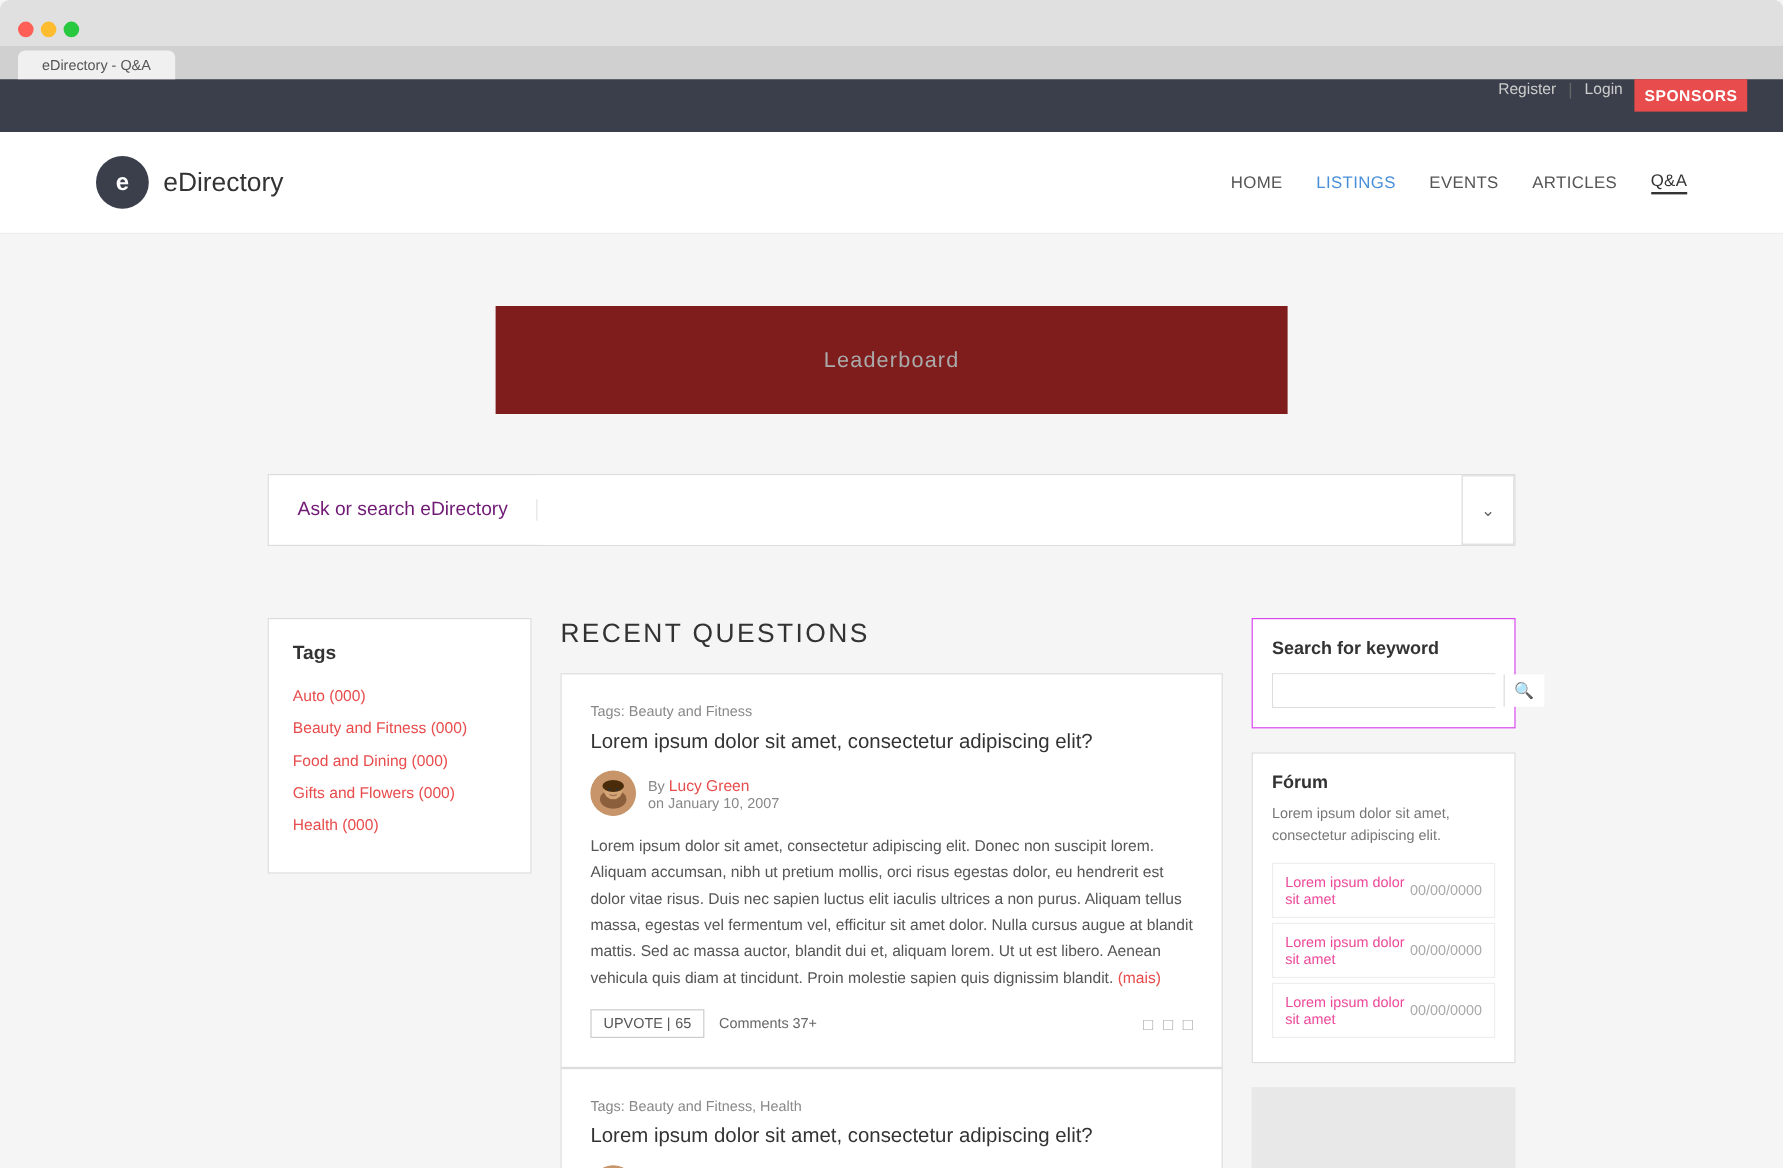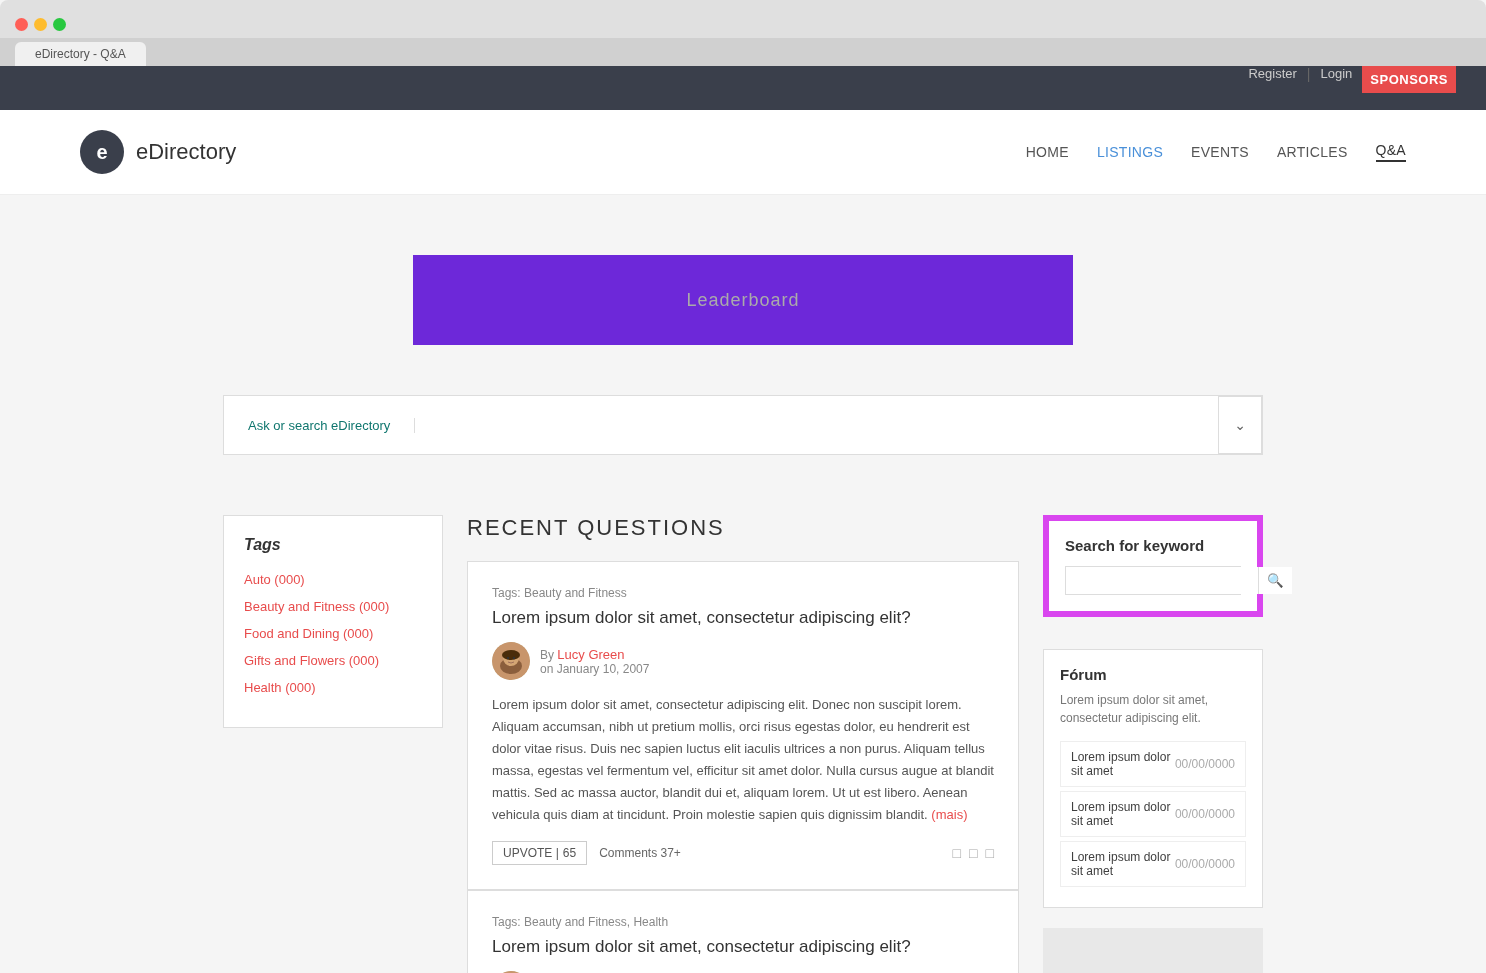--- a/index.html
+++ b/index.html
@@ -106,21 +106,21 @@
     }
     .nav-item.active {
       color: #333;
       border-bottom: 2px solid #333;
       padding-bottom: 2px;
     }
     .nav-item.highlight { color: #4a90d9; }
 
     
     .leaderboard-banner {
-      background: #6d28d9;
+      background: #7f1d1d;
       margin: 30px auto;
       width: 660px;
       height: 90px;
       display: flex;
       align-items: center;
       justify-content: center;
       color: #aaa;
       font-size: 18px;
       letter-spacing: 1px;
     }
@@ -131,22 +131,22 @@
       border: 1px solid #ddd;
       margin: 0 auto 30px;
       width: 1040px;
       max-width: 95%;
       display: flex;
       align-items: center;
       height: 60px;
     }
     .search-label {
       padding: 0 24px;
-      font-size: 13px;
-      color: #0f766e;
+      font-size: 16px;
+      color: #701a75;
       white-space: nowrap;
       border-right: 1px solid #ddd;
     }
     .search-input {
       flex: 1;
       border: none;
       outline: none;
       padding: 0 16px;
       font-size: 14px;
       height: 100%;
@@ -191,21 +191,20 @@
     .tags-box {
       background: #fff;
       border: 1px solid #ddd;
       padding: 20px;
     }
     .tags-title {
       font-size: 16px;
       font-weight: bold;
       color: #333;
       margin-bottom: 18px;
-      font-style: italic;
     }
     .tag-item {
       color: #e84c4c;
       font-size: 13px;
       margin-bottom: 12px;
       cursor: pointer;
       display: block;
     }
 
     
@@ -328,23 +327,23 @@
       color: #aaa;
     }
 
     
     .sidebar-right {
       width: 220px;
       flex-shrink: 0;
     }
     .keyword-search-box {
       background: #fff;
-      border: 6px solid #d946ef;
+      border: 1px solid #d946ef;
       padding: 16px;
-      margin-bottom: 32px;
+      margin-bottom: 20px;
     }
     .keyword-title {
       font-size: 15px;
       font-weight: bold;
       color: #333;
       margin-bottom: 12px;
     }
     .keyword-input-row {
       display: flex;
       border: 1px solid #ddd;
@@ -386,21 +385,21 @@
     .forum-item {
       display: flex;
       justify-content: space-between;
       align-items: center;
       padding: 8px 10px;
       border: 1px solid #eee;
       margin-bottom: 4px;
       font-size: 12px;
     }
     .forum-item-link {
-      color: #404040;
+      color: #ec4899;
       cursor: pointer;
     }
     .forum-item-date {
       color: #aaa;
     }
 
     .square-ad {
       background: #e8e8e8;
       height: 200px;
       display: flex;

